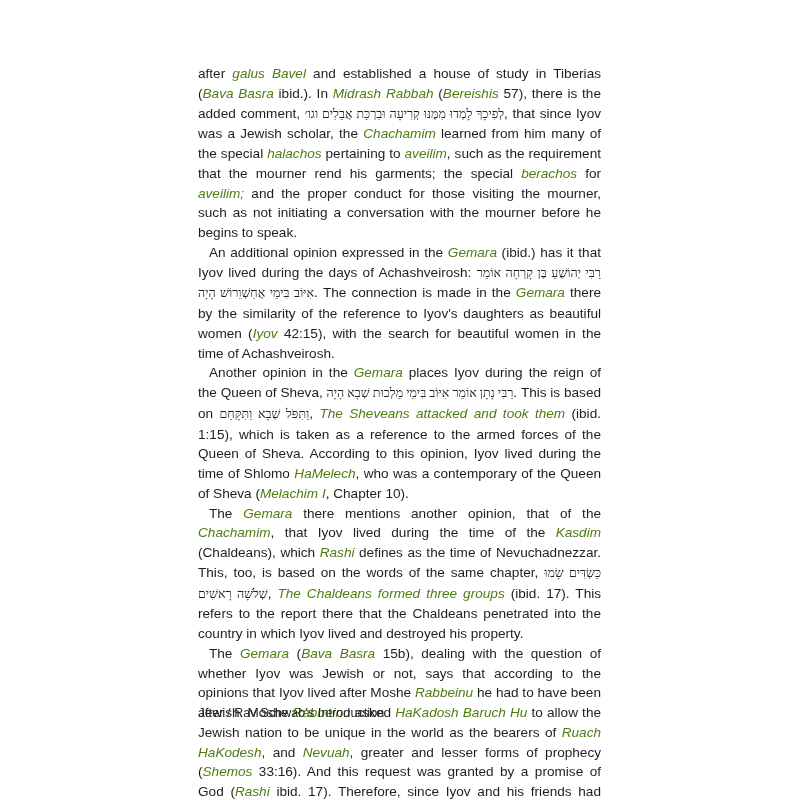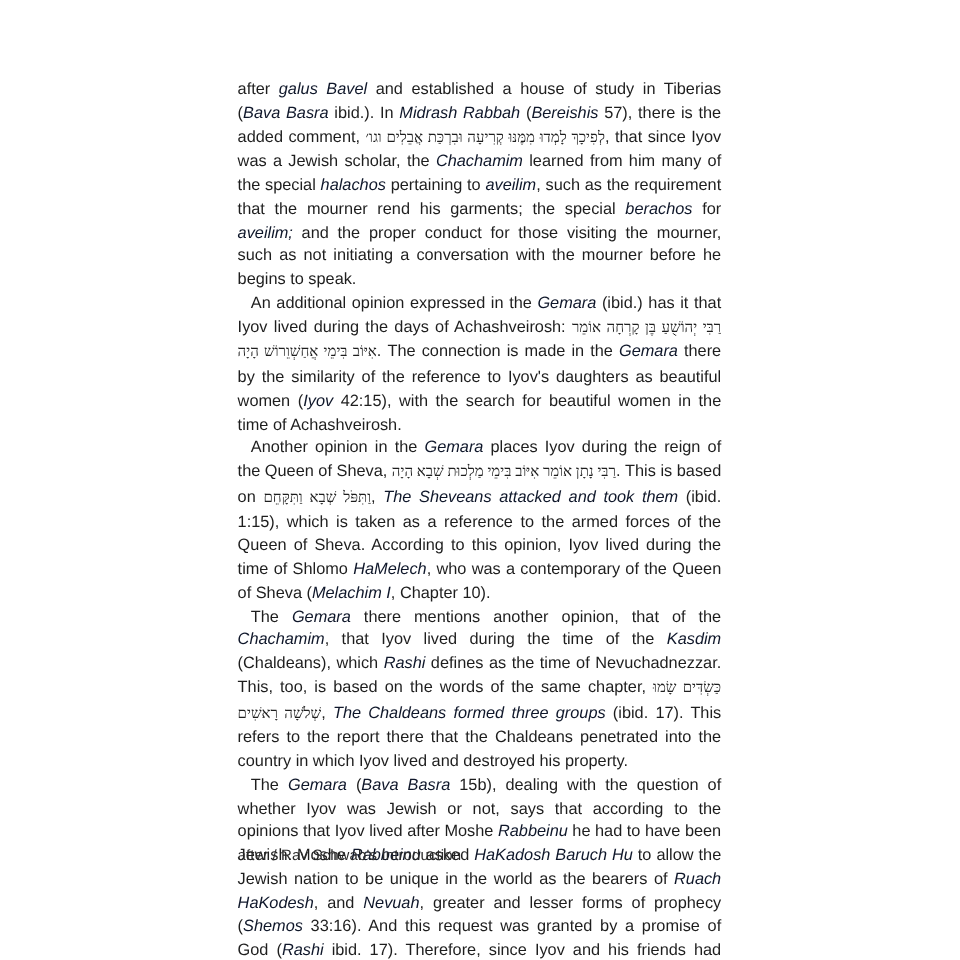--- a/index.html
+++ b/index.html
@@ -28,21 +28,21 @@
     hyphens: none;
   }
   .para {
     margin: 0;
     text-indent: 11px;
   }
   .para.first {
     text-indent: 0;
   }
   .para em {
-    color: #0f172a;
+    color: #4d7c0f;
   }
   .heb {
     font-family: Liberation Serif, serif;
     font-size: 12.5px;
     unicode-bidi: isolate;
   }
   .footer {
     position: absolute;
     left: 198px;
     top: 706px;

